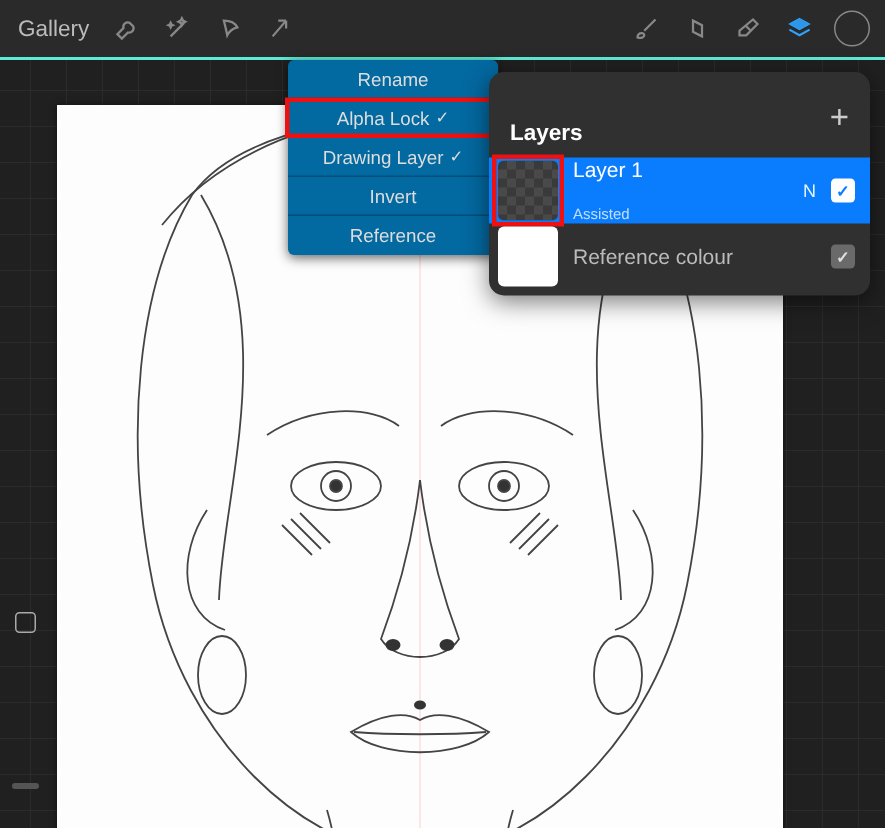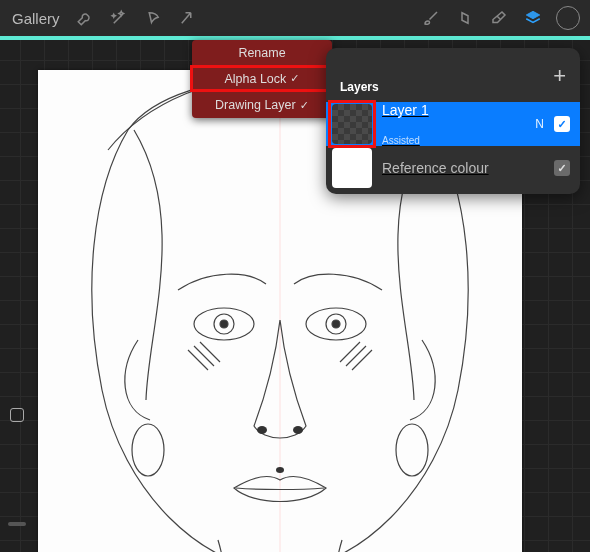--- a/index.html
+++ b/index.html
@@ -1,61 +1,61 @@
 <!DOCTYPE html>
 <html><head>
 <meta charset="utf-8">
 <style>
   * { box-sizing: border-box; margin: 0; padding: 0; font-family: -apple-system, Helvetica, Arial, sans-serif; }
   body { width: 590px; height: 552px; background: #1a1a1a; position: relative; overflow: hidden; }
 
   
-  .topbar { height: 40px; background: #2a2a2a; display: flex; align-items: center; padding: 0 10px; justify-content: space-between; border-bottom: 4px solid #5eead4; }
+  .topbar { height: 40px; background: #2a2a2a; display: flex; align-items: center; padding: 0 10px; justify-content: space-between; border-bottom: 2px solid #5eead4; }
   .topbar-left, .topbar-right { display: flex; align-items: center; gap: 4px; }
   .gallery { color: #bbb; font-size: 15px; padding: 0 6px 0 2px; }
   .tool-icon { width: 30px; height: 30px; display: flex; align-items: center; justify-content: center; color: #888; }
   .tool-icon svg { width: 18px; height: 18px; }
   .tool-icon.active { color: #2da2ff; }
   .color-circle { width: 24px; height: 24px; border: 1.5px solid #888; border-radius: 50%; margin-left: 4px; }
 
   
   .canvas-area { position: absolute; top: 40px; left: 0; right: 0; bottom: 0;
     background-image: linear-gradient(#2b2b2b 1px, transparent 1px), linear-gradient(90deg, #2b2b2b 1px, transparent 1px);
     background-size: 24px 24px; background-color: #202020; background-position: -4px -4px; }
   .paper { position: absolute; left: 38px; top: 30px; width: 484px; height: 504px; background: #fdfdfd; box-shadow: 0 0 4px rgba(0,0,0,.5); overflow: hidden; }
 
   
   .rail { position: absolute; left: 8px; top: 250px; display: flex; flex-direction: column; align-items: center; gap: 100px; }
   .rail-slot { width: 18px; height: 18px; }
   .rail-square { width: 14px; height: 14px; border: 1.5px solid #aaa; border-radius: 3px; }
   .rail-slot2 { width: 18px; height: 4px; background: #555; border-radius: 2px; }
 
   
-  .ctx-menu { position: absolute; left: 192px; top: 40px; width: 140px; background: #7f1d1d; border-radius: 4px; box-shadow: 0 2px 8px rgba(0,0,0,.6); overflow: visible; }
+  .ctx-menu { position: absolute; left: 192px; top: 40px; width: 140px; background: #0369a1; border-radius: 4px; box-shadow: 0 2px 8px rgba(0,0,0,.6); overflow: visible; }
   .ctx-item { height: 26px; display: flex; align-items: center; justify-content: center; color: #ddd; font-size: 12.5px; border-bottom: 1px solid rgba(0,0,0,.25); position: relative; }
   .ctx-item:last-child { border-bottom: none; }
   .ctx-check { margin-left: 4px; font-size: 11px; }
   .red-box { position: absolute; border: 3px solid #e11; pointer-events: none; }
 
   
   .layers { position: absolute; right: 10px; top: 48px; width: 254px; background: #303030; border-radius: 10px; box-shadow: 0 4px 16px rgba(0,0,0,.5); overflow: hidden; padding-bottom: 4px; }
   .layers-head { display: flex; align-items: center; justify-content: space-between; padding: 10px 14px 8px 14px; }
-  .layers-title { color: #fff; font-size: 12px; font-weight: 600; margin-top: 22px; }
+  .layers-title { color: #fff; font-size: 15px; font-weight: 600; margin-top: 22px; }
   .layers-add { color: #ccc; font-size: 22px; font-weight: 300; }
   .layer-row { height: 44px; display: flex; align-items: center; padding: 0 10px 0 6px; position: relative; }
   .layer-row.selected { background: #0a7dff; }
   .thumb { width: 40px; height: 40px; border-radius: 4px; margin-right: 10px; position: relative; flex-shrink: 0; }
   .thumb.checker { background-image:
     linear-gradient(45deg,#4a4a4a 25%,transparent 25%),
     linear-gradient(-45deg,#4a4a4a 25%,transparent 25%),
     linear-gradient(45deg,transparent 75%,#4a4a4a 75%),
     linear-gradient(-45deg,transparent 75%,#4a4a4a 75%);
     background-size: 12px 12px; background-position: 0 0, 0 6px, 6px -6px, -6px 0; background-color: #3a3a3a; }
   .thumb.white { background: #fff; }
-  .layer-text { display: flex; flex-direction: column; flex: 1; text-decoration: underline; }
+  .layer-text { display: flex; flex-direction: column; flex: 1; }
   .layer-name { color: #fff; font-size: 14px; }
   .layer-sub { color: rgba(255,255,255,.75); font-size: 10px; margin-top: 17px; }
   .layer-row:not(.selected) .layer-name { color: #bbb; }
   .layer-meta { display: flex; align-items: center; gap: 10px; }
   .layer-letter { color: rgba(255,255,255,.9); font-size: 12px; }
   .layer-check { width: 16px; height: 16px; background: #fff; border-radius: 3px; display: flex; align-items: center; justify-content: center; color: #0a7dff; font-size: 11px; font-weight: bold; }
   .layer-row:not(.selected) .layer-check { background: #6a6a6a; color: #ddd; }
 
   
   .sketch { position: absolute; inset: 0; }
@@ -172,20 +172,26 @@
     </div>
   <div class="ctx-item">
     <span>Alpha Lock</span>
       <span class="ctx-check">✓</span>
     <div class="red-box" style="left:-2px;right:-2px;top:-1px;bottom:-1px"></div>
   </div>
   <div class="ctx-item">
       <span>Drawing Layer</span>
       <span class="ctx-check">✓</span>
     </div>
+  <div class="ctx-item">
+      <span>Invert</span>
+    </div>
+  <div class="ctx-item">
+      <span>Reference</span>
+    </div>
 </div>
 
 <div class="layers">
   <div class="layers-head">
     <span class="layers-title">Layers</span>
     <span class="layers-add">+</span>
   </div>
   <div class="layer-row selected">
     <div class="thumb checker">
       <div class="red-box" style="left:-4px;top:-4px;right:-4px;bottom:-4px"></div>

